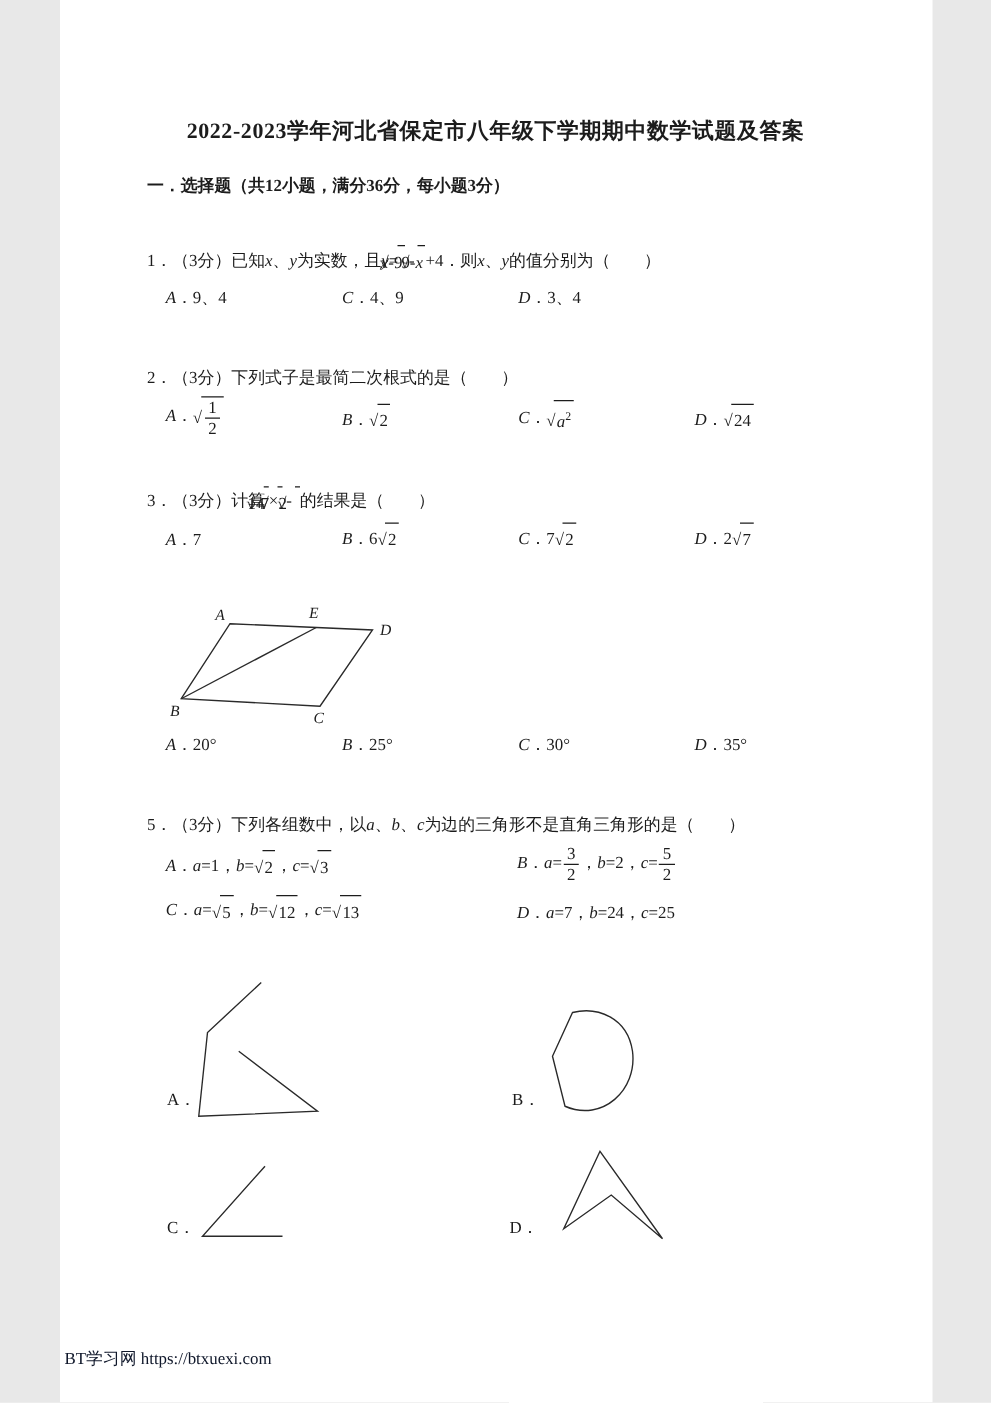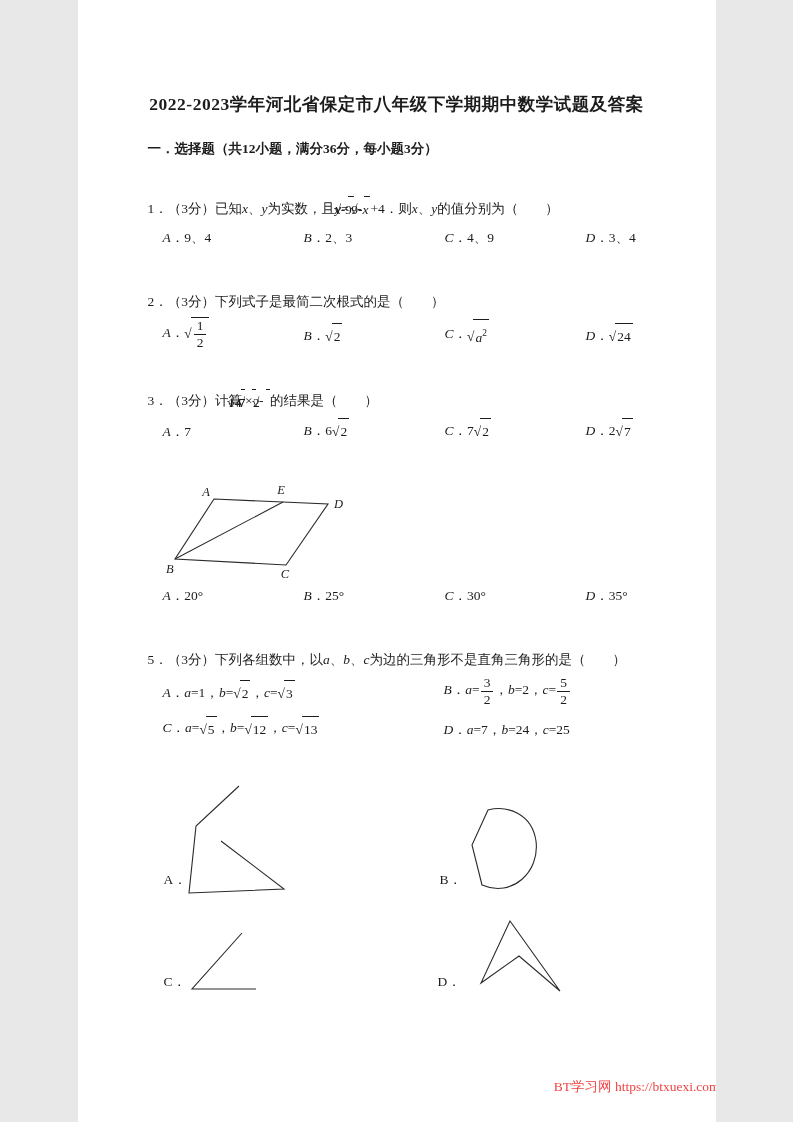--- a/index.html
+++ b/index.html
@@ -1,18 +1,18 @@
 <!DOCTYPE html>
 <html><head>
 <meta charset="utf-8">
 <style>
   * { margin:0; padding:0; box-sizing:border-box; }
   html,body { background:#e8e8e8; }
   .page {
-    position:relative; width:638px; height:1122px; margin:0 auto;
+    position:relative; width:698px; height:1122px; margin:0 auto;
     background:#ffffff; overflow:hidden;
     font-family:"Liberation Serif","DejaVu Serif",serif;
     color:#1c1c1c; font-size:13.5px;
   }
   .content { padding:92px 70px 0 70px; }
   .title {
     text-align:center; font-weight:700; font-size:17.5px;
     margin-bottom:24px; letter-spacing:0.5px;
   }
   .section-heading { font-weight:700; margin-bottom:10px; }
@@ -33,21 +33,21 @@
   
   .fig4 { margin:4px 0 2px 18px; }
   svg { display:block; }
   .fig-line { fill:none; stroke:#2a2a2a; stroke-width:1.1; stroke-linejoin:miter; }
   .vlabel { font-family:"Liberation Serif","DejaVu Serif",serif; font-style:italic; font-size:12.5px; fill:#1c1c1c; }
   .figs6 { position:relative; height:224px; margin:2px 0 10px 0; }
   .figs6 .flabel { position:absolute; }
   .figs6 svg { position:absolute; }
   .footer {
     position:absolute; bottom:26px; left:4px; width:100%;
-    text-align:right; color:#ef4444; font-size:13.5px;
+    text-align:left; color:#0f172a; font-size:13.5px;
   }
 </style>
 </head>
 <body>
 
 <div class="page">
   <div class="content">
 
     <div class="title">2022-2023学年河北省保定市八年级下学期期中数学试题及答案</div>
 
@@ -56,21 +56,20 @@
     <div class="q">
       <div class="stem">1．（3分）已知<i>x</i>、<i>y</i>为实数，且<i>y</i>=<span class="sq">
             <span class="sqs">√</span>
             <span class="rdc"><i>x</i>-9</span>
           </span> - <span class="sq">
             <span class="sqs">√</span>
             <span class="rdc">9-<i>x</i></span>
           </span>+4．则<i>x</i>、<i>y</i>的值分别为（　　）</div>
       <div class="opts opts-4">
         <span class="opt"><i>A</i>．9、4</span>
-        <span class="opt"><i>B</i>．2、3</span>
         <span class="opt"><i>C</i>．4、9</span>
         <span class="opt"><i>D</i>．3、4</span>
       </div>
     </div>
 
     <div class="q">
       <div class="stem">2．（3分）下列式子是最简二次根式的是（　　）</div>
       <div class="opts opts-4">
         <span class="opt"><i>A</i>．<span class="sq">
               <span class="sqs">√</span>

